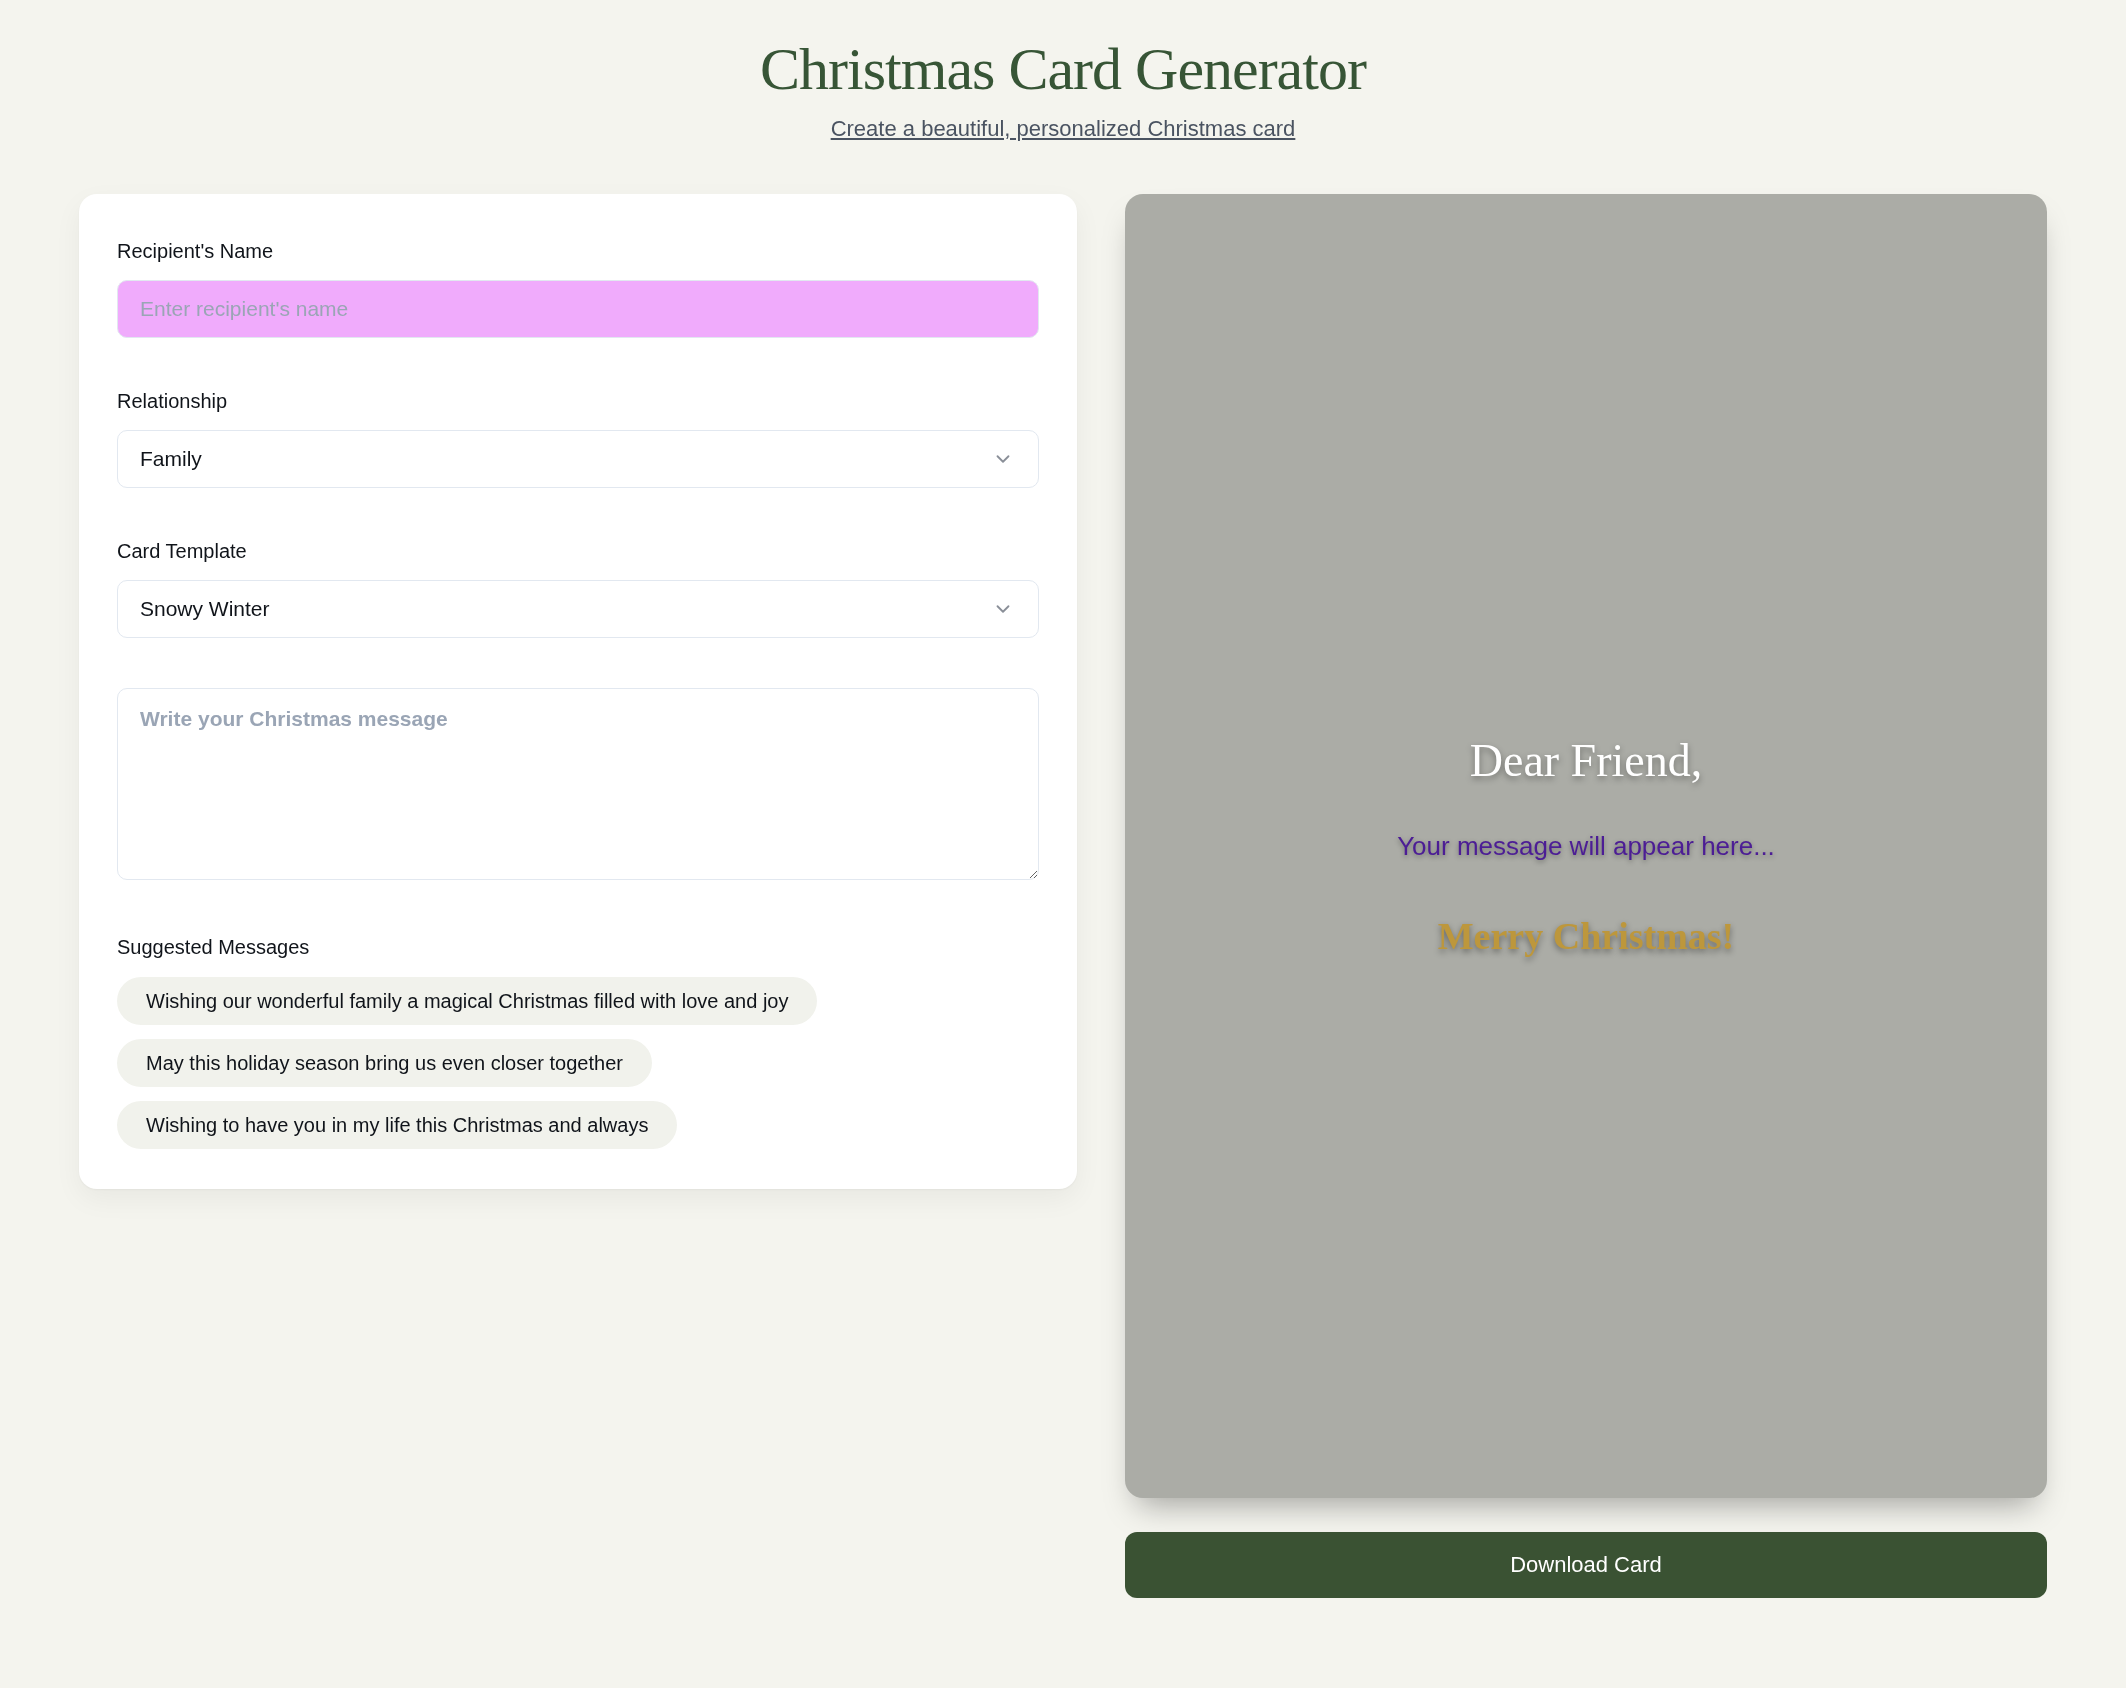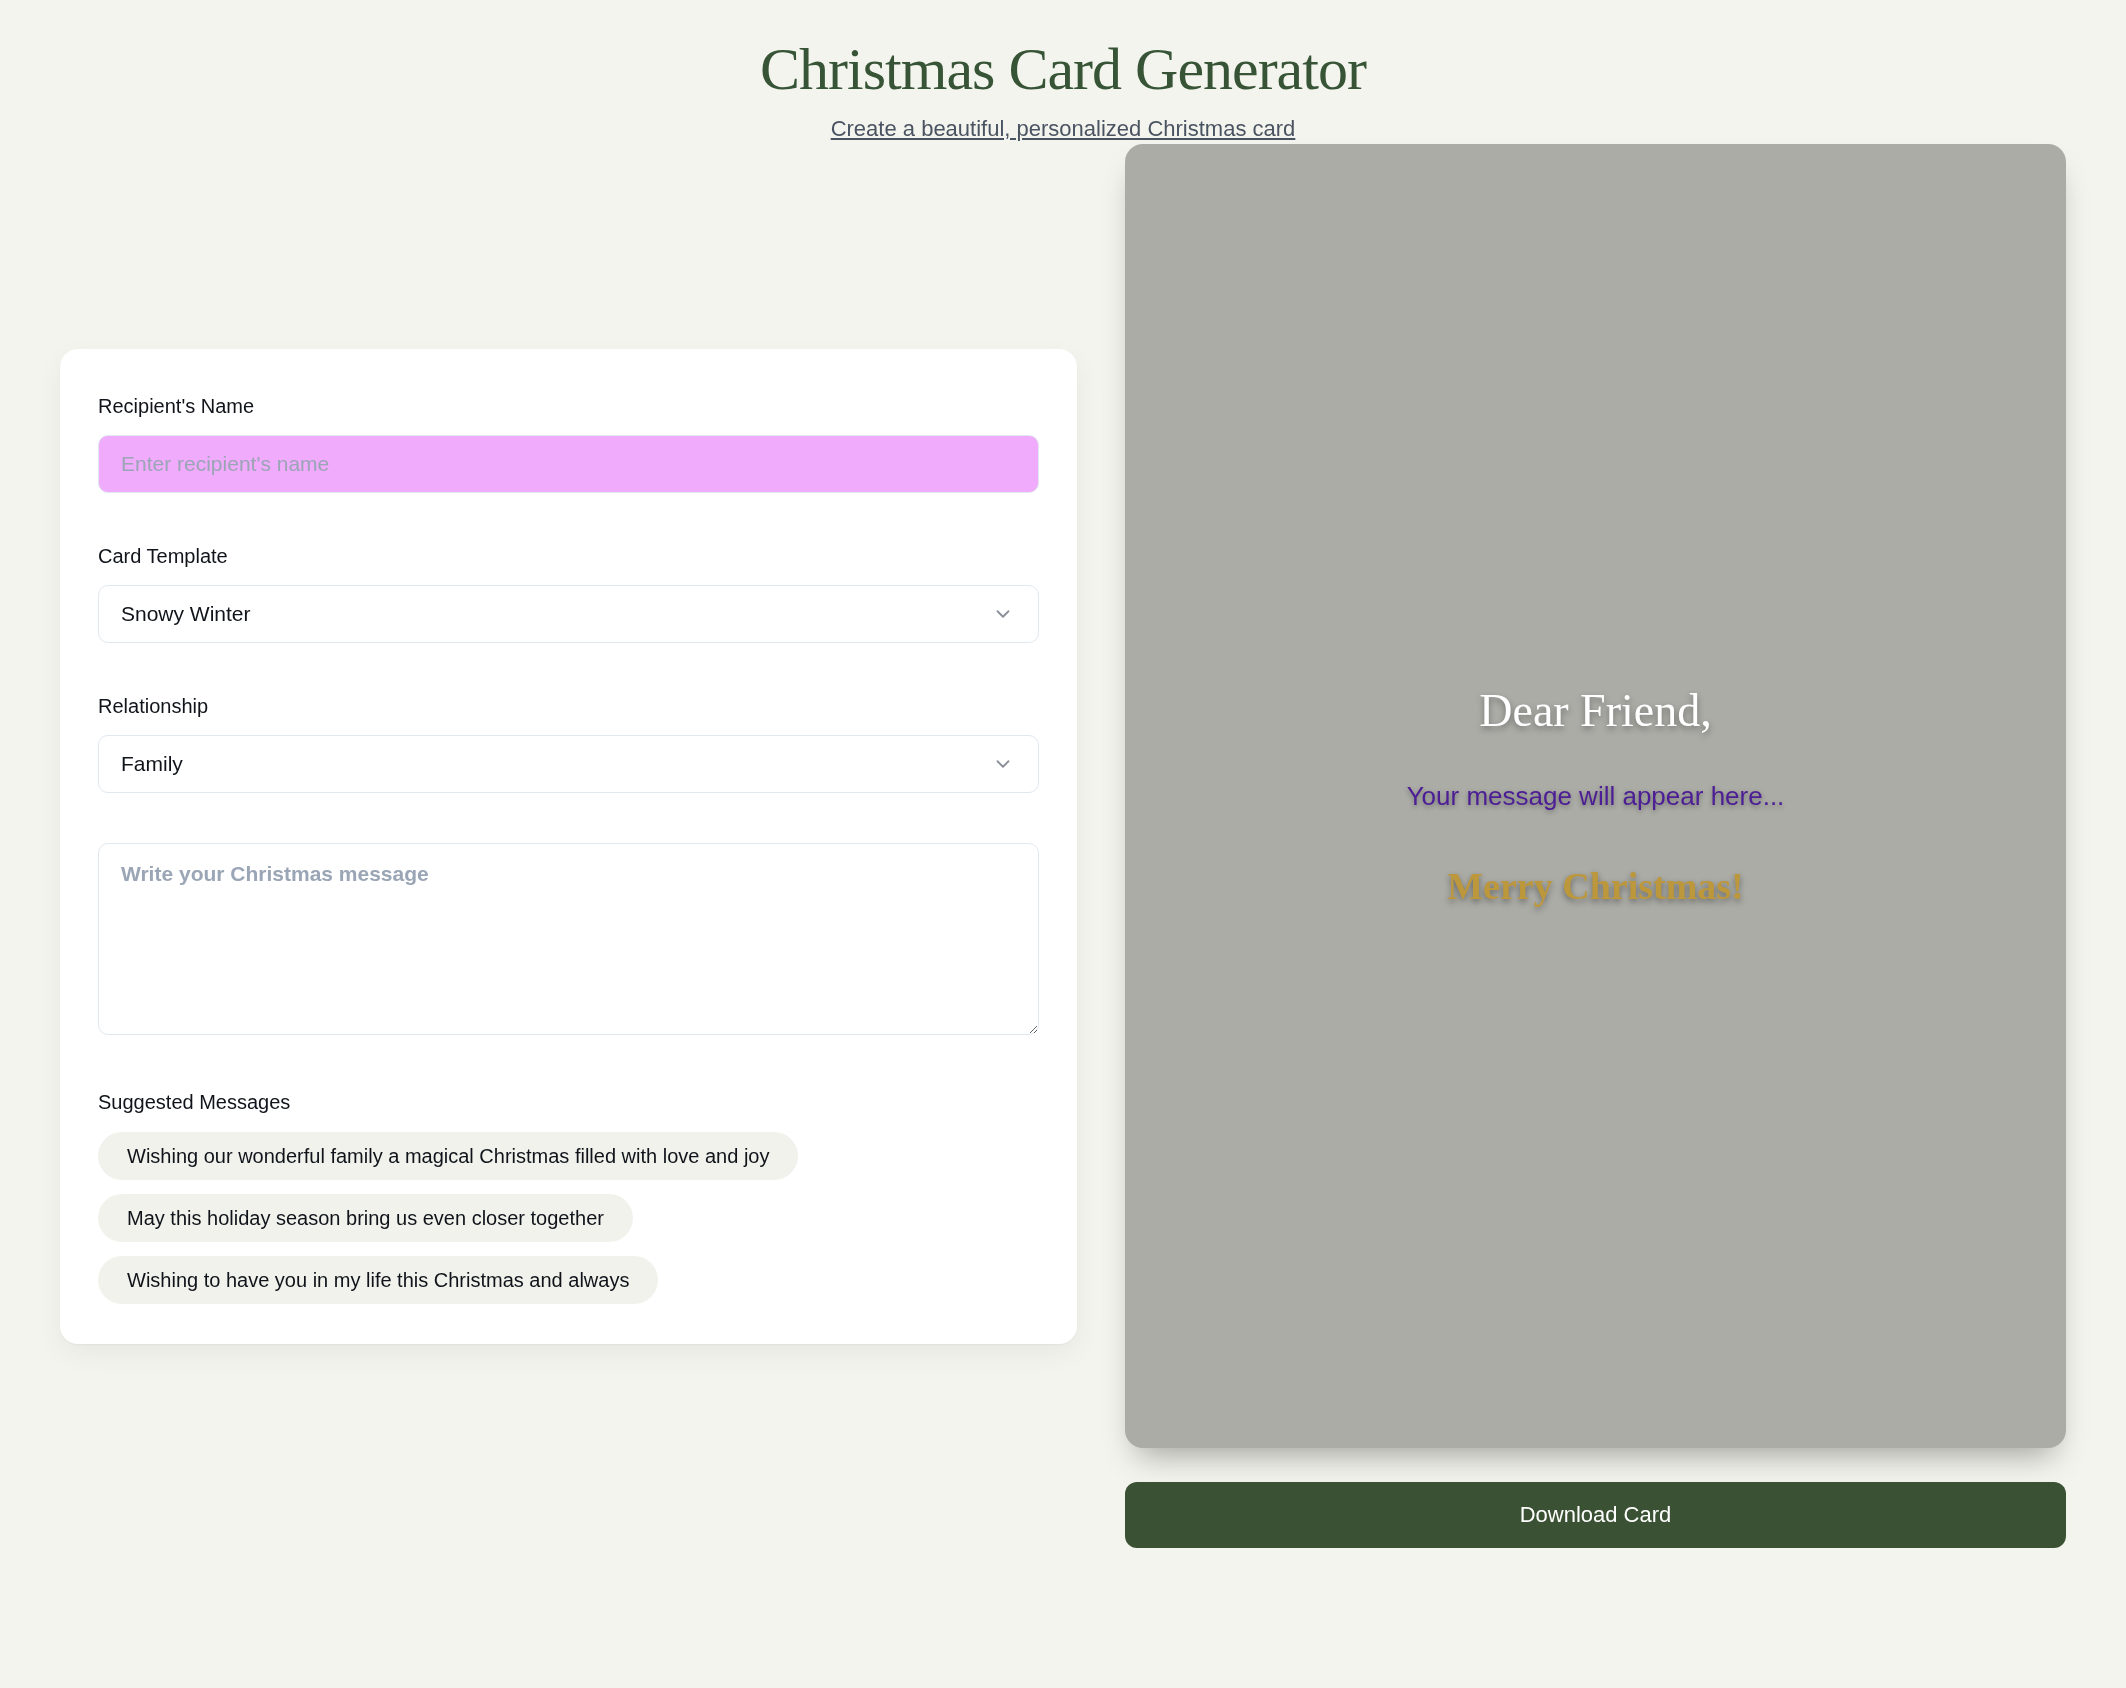--- a/index.html
+++ b/index.html
@@ -23,23 +23,24 @@
   .page-subtitle {
     margin-top: 12px;
     font-size: 22px;
     line-height: 30px;
     color: #4a5361;
     text-decoration: underline;
   }
   
   .content {
     display: flex;
-    align-items: center;
+    align-items: flex-start;
     gap: 48px;
-    padding: 0 60px;
+    padding: 0 79px;
+    margin-top: 50px;
   }
   .form-panel {
     flex: 1 1 0;
     background: #ffffff;
     border-radius: 18px;
     padding: 44px 38px 40px 38px;
     box-shadow: 0 1px 2px rgba(0,0,0,0.04), 0 10px 28px rgba(0,0,0,0.05);
   }
   .preview-col { flex: 1 1 0; display: flex; flex-direction: column; }
   
@@ -169,44 +170,44 @@
 <div class="content">
 
   <section class="form-panel">
 
     <div class="group">
       <label class="field-label">Recipient's Name</label>
       <input type="text" class="text-input" placeholder="Enter recipient's name" style="">
     </div>
 
     <div class="group">
+      <label class="field-label">Relationship</label>
+      <div class="select">
+        <span>Family</span>
+        <span class="chevron">
+          <svg viewBox="0 0 24 24" width="22" height="22" fill="none" stroke="#8a8f98" stroke-width="2" stroke-linecap="round" stroke-linejoin="round">
+              <polyline points="6 9 12 15 18 9"></polyline>
+            </svg>
+        </span>
+      </div>
+    </div>
+
+    <div class="group">
       <label class="field-label">Card Template</label>
       <div class="select">
         <span>Snowy Winter</span>
         <span class="chevron">
           <svg viewBox="0 0 24 24" width="22" height="22" fill="none" stroke="#8a8f98" stroke-width="2" stroke-linecap="round" stroke-linejoin="round">
               <polyline points="6 9 12 15 18 9"></polyline>
             </svg>
         </span>
       </div>
     </div>
 
     <div class="group">
-      <label class="field-label">Relationship</label>
-      <div class="select">
-        <span>Family</span>
-        <span class="chevron">
-          <svg viewBox="0 0 24 24" width="22" height="22" fill="none" stroke="#8a8f98" stroke-width="2" stroke-linecap="round" stroke-linejoin="round">
-              <polyline points="6 9 12 15 18 9"></polyline>
-            </svg>
-        </span>
-      </div>
-    </div>
-
-    <div class="group">
       <textarea class="textarea" placeholder="Write your Christmas message" style=""></textarea>
     </div>
 
     <div class="group suggestions">
       <label class="field-label">Suggested Messages</label>
       <button class="pill">Wishing our wonderful family a magical Christmas filled with love and joy</button>
       <button class="pill">May this holiday season bring us even closer together</button>
       <button class="pill">Wishing to have you in my life this Christmas and always</button>
     </div>
 

